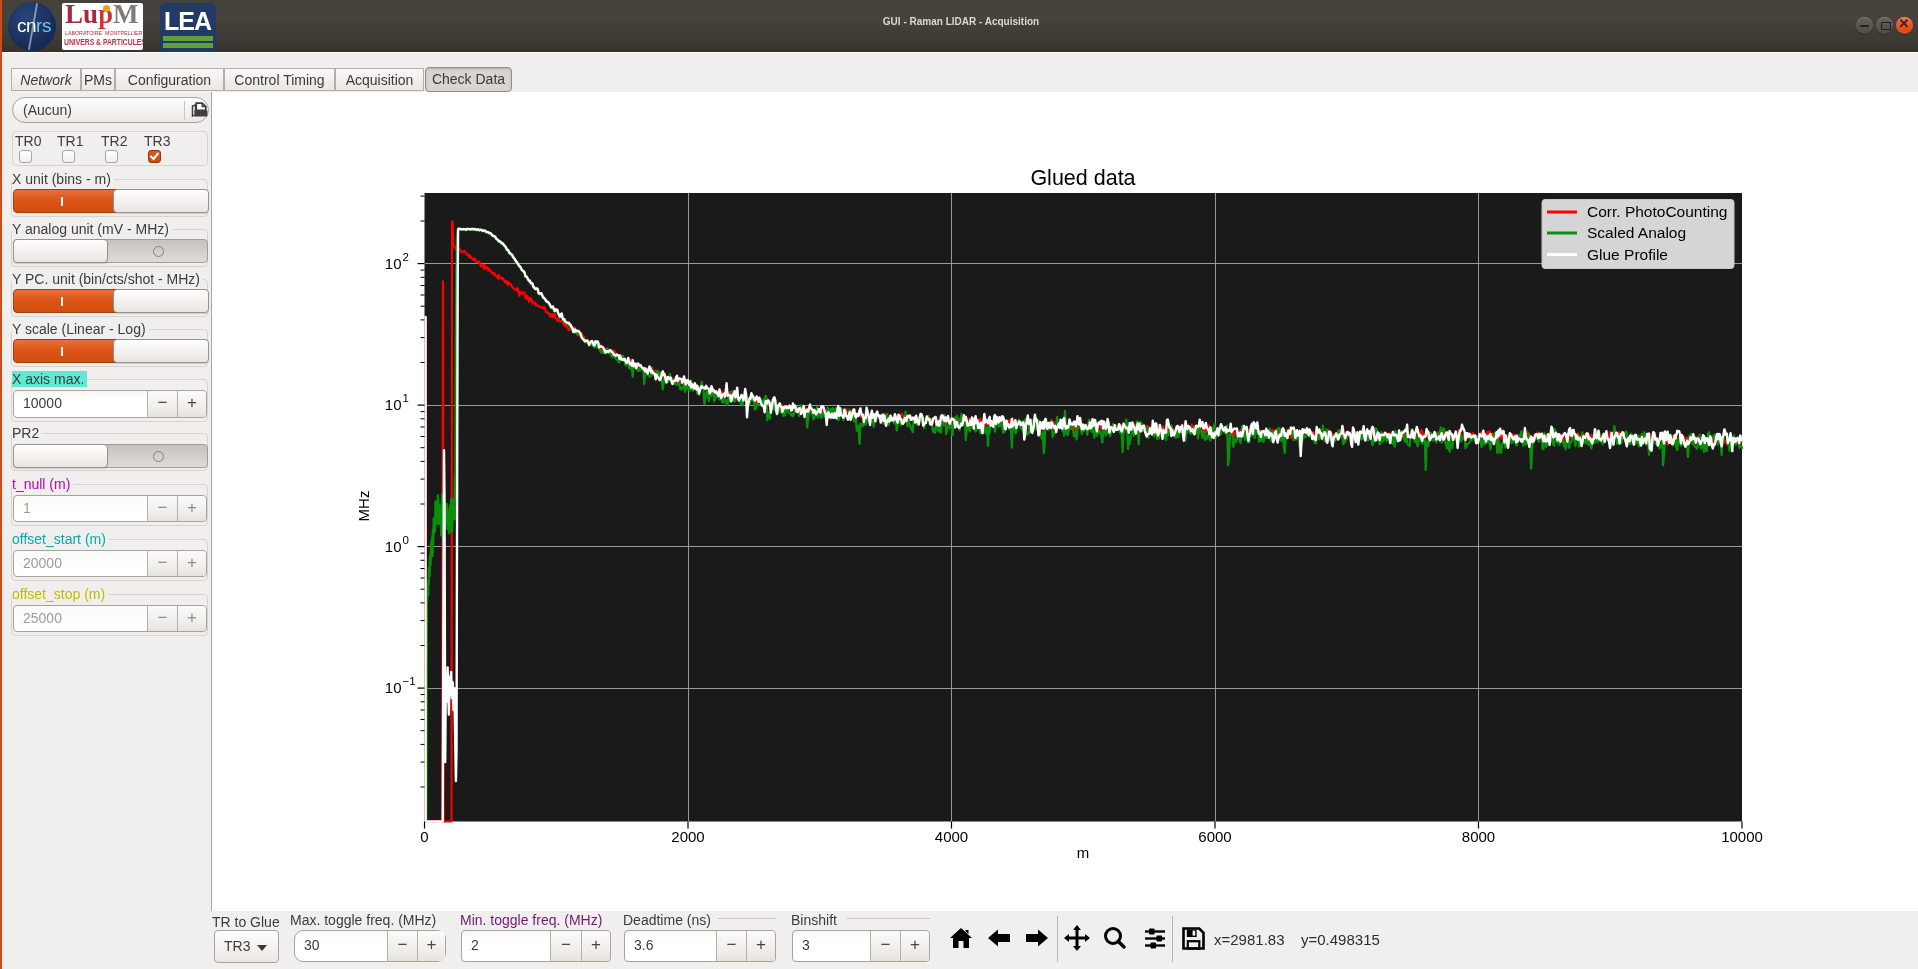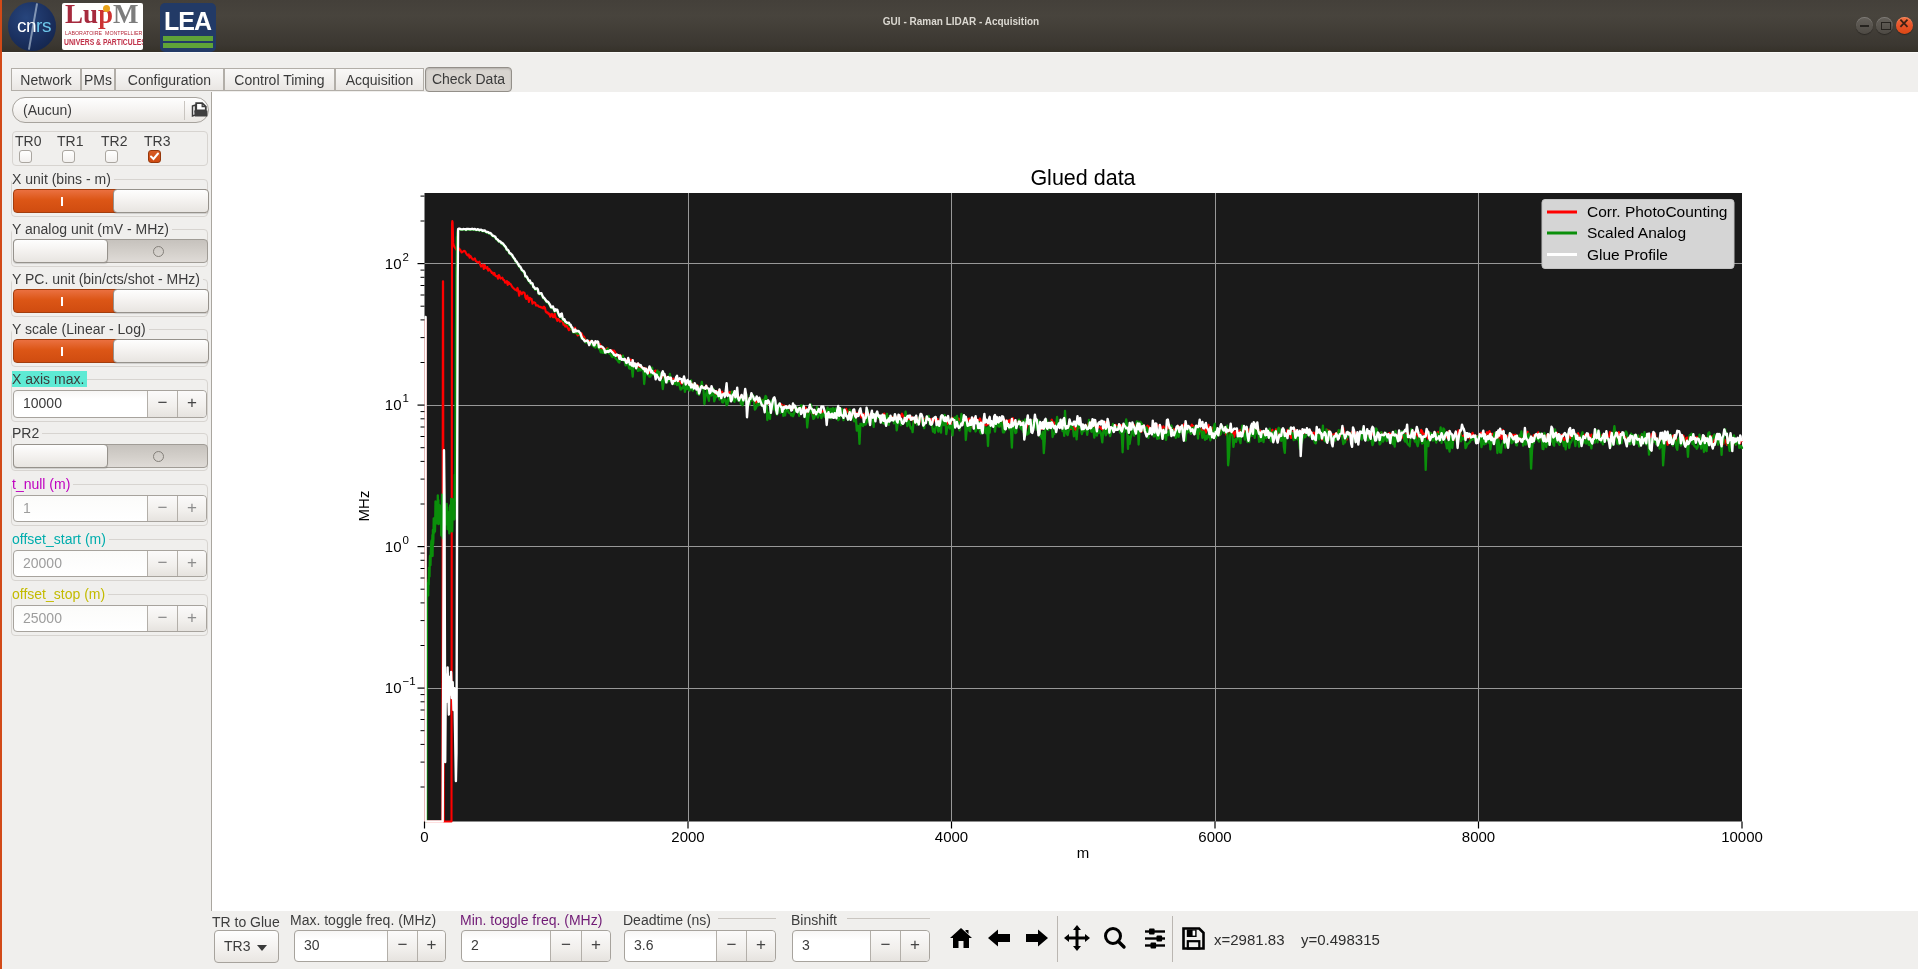--- a/index.html
+++ b/index.html
@@ -27,21 +27,21 @@
     <div class="abs" style="left:4px;top:7.5px;width:9px;height:2px;background:#26231f;"></div>
   </div>
 <div class="abs" style="left:1876.0px;top:17px;width:17px;height:17px;border-radius:50%;background:linear-gradient(180deg,#64605a,#4e4a44);box-shadow:inset 0 1px 0 rgba(255,255,255,.18), 0 1px 1px rgba(0,0,0,.35);">
     <div class="abs" style="left:4.5px;top:5px;width:8px;height:6px;border:1.6px solid #26231f;"></div>
   </div>
 <div class="abs" style="left:1895.5px;top:17px;width:17px;height:17px;border-radius:50%;background:linear-gradient(180deg,#f2703f,#e8542a 50%,#dd4814);box-shadow:inset 0 1px 0 rgba(255,255,255,.18), 0 1px 1px rgba(0,0,0,.35);">
     <div class="abs" style="left:3px;top:-1px;font-size:13px;font-weight:bold;color:#3d2014;">✕</div>
   </div>
 <div class="abs" style="left:0;top:52px;width:1918px;height:1px;background:#fafaf8;"></div>
 <div class="abs" style="left:0;top:0;width:2px;height:969px;background:#d24a18;"></div>
-<div class="abs" style="left:12px;top:68px;width:70px;height:23px;background:linear-gradient(180deg,#f9f8f7,#f0eeec 60%,#e9e6e3);border:1px solid #b2aea8;box-sizing:border-box;margin-left:-1px;text-align:center;line-height:22px;font-size:14px;color:#3a3a3a;">Network</div>
+<div class="abs" style="left:12px;top:68px;width:70px;height:23px;background:linear-gradient(180deg,#f9f8f7,#f0eeec 60%,#e9e6e3);border:1px solid #b2aea8;box-sizing:border-box;margin-left:-1px;text-align:center;line-height:22px;font-size:14px;color:#3a3a3a;font-style:italic;">Network</div>
 <div class="abs" style="left:82px;top:68px;width:34px;height:23px;background:linear-gradient(180deg,#f9f8f7,#f0eeec 60%,#e9e6e3);border:1px solid #b2aea8;box-sizing:border-box;margin-left:-1px;text-align:center;line-height:22px;font-size:14px;color:#3a3a3a;">PMs</div>
 <div class="abs" style="left:116px;top:68px;width:109px;height:23px;background:linear-gradient(180deg,#f9f8f7,#f0eeec 60%,#e9e6e3);border:1px solid #b2aea8;box-sizing:border-box;margin-left:-1px;text-align:center;line-height:22px;font-size:14px;color:#3a3a3a;">Configuration</div>
 <div class="abs" style="left:225px;top:68px;width:111px;height:23px;background:linear-gradient(180deg,#f9f8f7,#f0eeec 60%,#e9e6e3);border:1px solid #b2aea8;box-sizing:border-box;margin-left:-1px;text-align:center;line-height:22px;font-size:14px;color:#3a3a3a;">Control Timing</div>
 <div class="abs" style="left:336px;top:68px;width:89px;height:23px;background:linear-gradient(180deg,#f9f8f7,#f0eeec 60%,#e9e6e3);border:1px solid #b2aea8;box-sizing:border-box;margin-left:-1px;text-align:center;line-height:22px;font-size:14px;color:#3a3a3a;">Acquisition</div>
 <div class="abs" style="left:425px;top:67px;width:87px;height:25px;background:#d8d4cf;border:1px solid #938f89;border-radius:4px;box-sizing:border-box;box-shadow:inset 0 1px 2px rgba(0,0,0,.18);text-align:center;line-height:23px;font-size:14px;color:#3a3a3a;">Check Data</div>
 <div class="abs" style="left:12px;top:97px;width:197px;height:26px;background:linear-gradient(180deg,#fefefe,#f5f3f1 50%,#eae7e3);border:1px solid #a7a39d;border-radius:13px;box-sizing:border-box;text-align:right;">
 <div class="abs" style="left:10px;top:4px;font-size:14px;color:#3c3c3c;">(Aucun)</div>
 <div class="abs" style="left:171px;top:3px;width:1px;height:19px;background:#c9c5c0;"></div>
 <div class="abs" style="left:177px;top:4px;"><svg width="19" height="16" viewBox="0 0 19 16">
         <path d="M2.5 4 L5.5 3 L5.5 13 L2.5 14 Z" fill="#fff" stroke="#3c3c3c" stroke-width="1.5"></path>
@@ -219,21 +219,21 @@
   </svg>
 <div class="abs" style="left:211px;top:911px;width:1707px;height:58px;background:#f0efed;"></div>
 <div class="abs" style="left:212px;top:914px;font-size:14px;color:#3c3c3c;">TR to Glue</div>
 <div class="abs" style="left:214px;top:930px;width:65px;height:33px;background:linear-gradient(180deg,#fefefe,#f5f3f1 50%,#e9e6e2);border:1px solid #a7a39d;border-radius:4px;box-sizing:border-box;">
 <div class="abs" style="left:9px;top:7px;font-size:14px;color:#3c3c3c;">TR3</div>
 <svg width="10" height="6" viewBox="0 0 10 6" style="position:absolute;left:42px;top:14px;">
       <path d="M0 0 L10 0 L5 6 Z" fill="#3a3a3a"></path>
     </svg>
   </div>
 <div style="position:absolute;left:290px;top:912px;font-size:14px;color:#3c3c3c;white-space:nowrap;">Max. toggle freq. (MHz)</div>
-<div style="position:absolute;left:294px;top:930px;width:152px;height:32px;border:1px solid #a7a39d;border-radius:4px;box-sizing:border-box;background:linear-gradient(180deg,#f7f6f5,#fff 30%,#fff);">
+<div style="position:absolute;left:294px;top:930px;width:152px;height:32px;border:1px solid #a7a39d;border-radius:9px;box-sizing:border-box;background:linear-gradient(180deg,#f7f6f5,#fff 30%,#fff);">
 <div style="position:absolute;left:0;top:0;width:92px;height:30px;line-height:29px;font-size:14px;color:#3b3b3b;padding-left:9px;box-sizing:border-box;">30</div>
 <div style="position:absolute;left:92px;top:0;width:30px;height:30px;background:linear-gradient(180deg,#fbfafa,#f1efec 60%,#e6e3df);border-left:1px solid #b3afa9;box-sizing:border-box;text-align:center;line-height:28px;font-size:17px;color:#444;">−</div>
 <div style="position:absolute;left:122px;top:0;width:28px;height:30px;background:linear-gradient(180deg,#fbfafa,#f1efec 60%,#e6e3df);border-left:1px solid #b3afa9;border-radius:0 4px 4px 0;box-sizing:border-box;text-align:center;line-height:28px;font-size:17px;color:#444;">+</div>
   </div>
 <div style="position:absolute;left:460px;top:912px;font-size:14px;color:#701a75;white-space:nowrap;">Min. toggle freq. (MHz)</div>
 <div style="position:absolute;left:461px;top:930px;width:150px;height:32px;border:1px solid #a7a39d;border-radius:4px;box-sizing:border-box;background:linear-gradient(180deg,#f7f6f5,#fff 30%,#fff);">
 <div style="position:absolute;left:0;top:0;width:88px;height:30px;line-height:29px;font-size:14px;color:#3b3b3b;padding-left:9px;box-sizing:border-box;">2</div>
 <div style="position:absolute;left:88px;top:0;width:31px;height:30px;background:linear-gradient(180deg,#fbfafa,#f1efec 60%,#e6e3df);border-left:1px solid #b3afa9;box-sizing:border-box;text-align:center;line-height:28px;font-size:17px;color:#444;">−</div>
 <div style="position:absolute;left:119px;top:0;width:29px;height:30px;background:linear-gradient(180deg,#fbfafa,#f1efec 60%,#e6e3df);border-left:1px solid #b3afa9;border-radius:0 4px 4px 0;box-sizing:border-box;text-align:center;line-height:28px;font-size:17px;color:#444;">+</div>
   </div>

